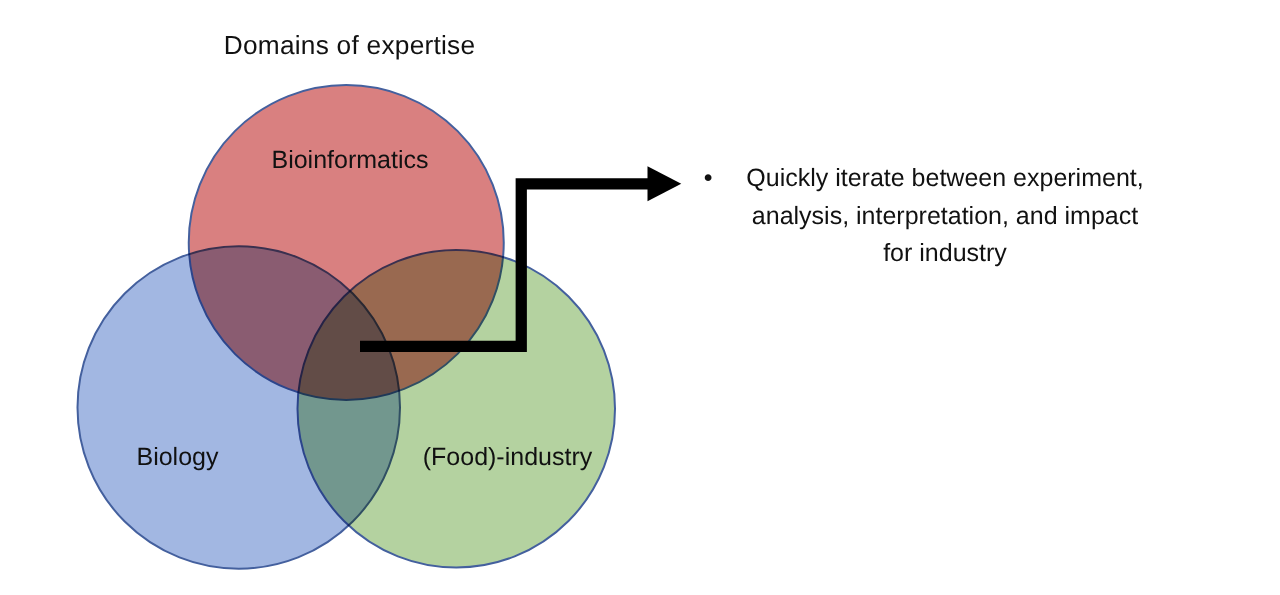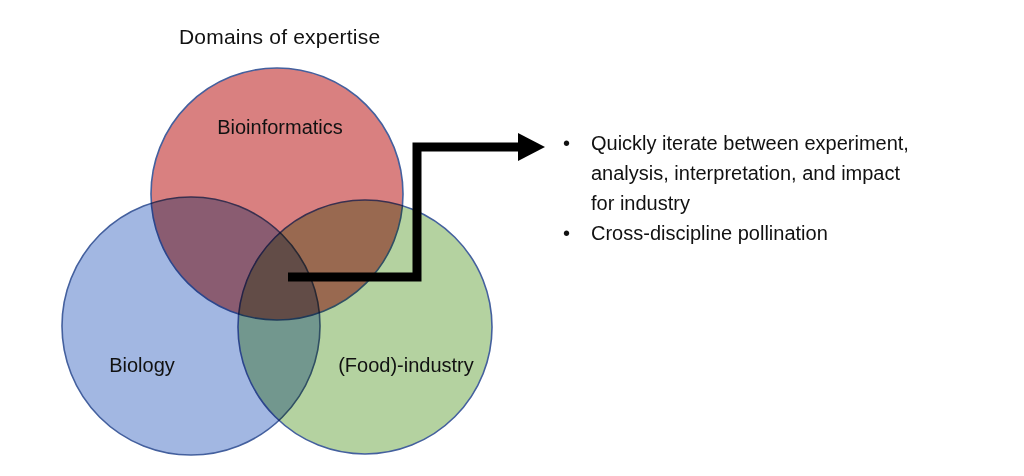--- a/index.html
+++ b/index.html
@@ -32,20 +32,21 @@
     left: 558px;
     top: 128px;
     width: 380px;
   }
   .bullets ul {
     list-style: none;
     margin: 0;
     padding: 0;
     font-size: 20px;
     line-height: 30px;
+    text-align: center;
   }
   .bullets li {
     position: relative;
     padding-left: 33px;
     width: 330px;
   }
   .bullets li::before {
     content: "\2022";
     position: absolute;
     left: 5px;
@@ -69,17 +70,16 @@
     <text class="venn-label" x="142" y="372" text-anchor="middle">Biology</text>
     <text class="venn-label" x="406" y="372" text-anchor="middle">(Food)-industry</text>
 
     <polyline points="288,277 417,277 417,147 520,147" fill="none" stroke-width="9" stroke="#000000"></polyline>
     <polygon points="518,133 545,147 518,161" fill="#000000"></polygon>
   </svg>
 
   <div class="bullets">
     <ul>
       <li>Quickly iterate between experiment, analysis, interpretation, and impact for industry</li>
-      <li>Cross-discipline pollination</li>
     </ul>
   </div>
 
 </div>
 
 </body></html>

